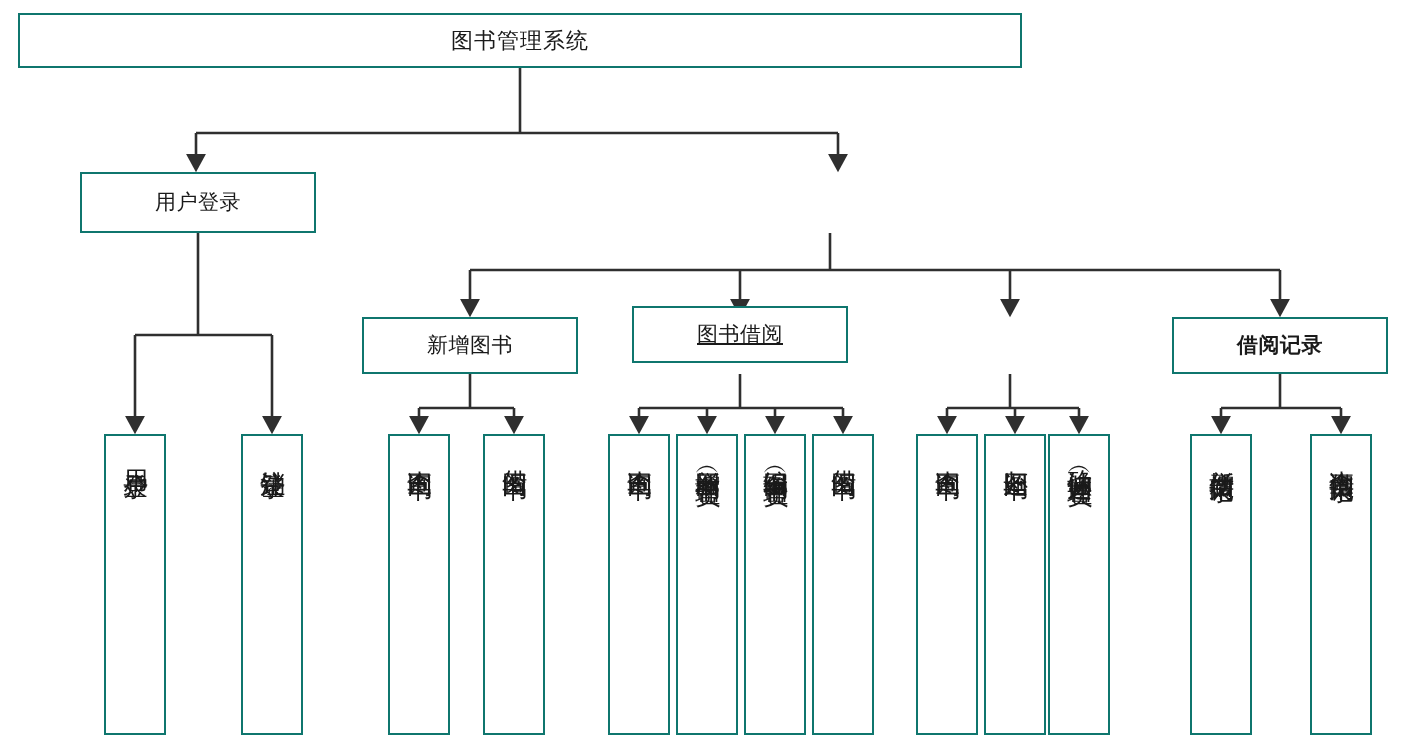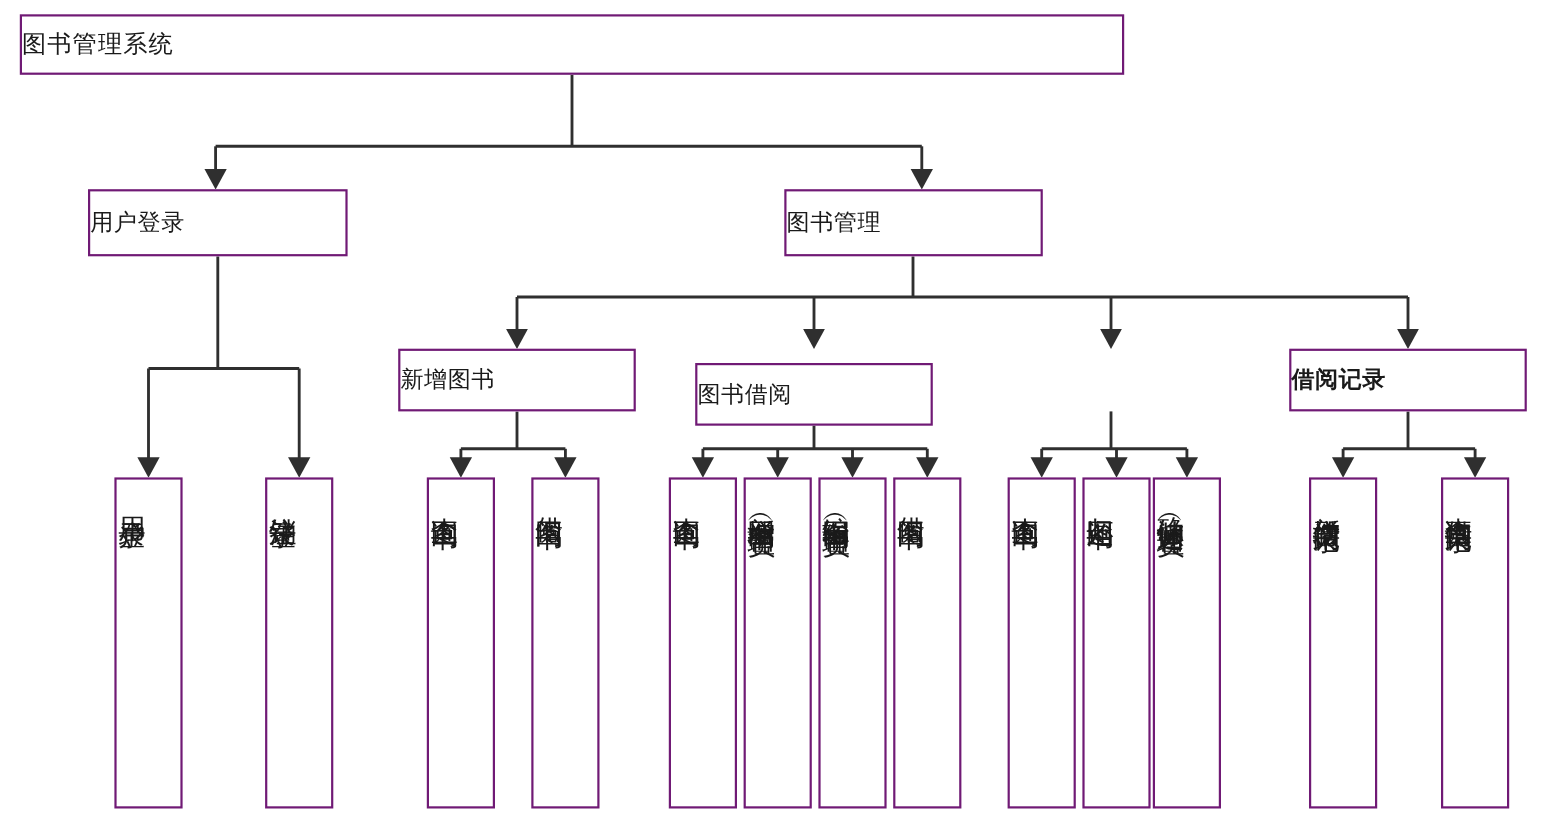--- a/index.html
+++ b/index.html
@@ -24,24 +24,24 @@
     left: 0;
     top: 0;
     width: 1405px;
     height: 747px;
     pointer-events: none;
   }
   .node {
     position: absolute;
     box-sizing: border-box;
     background: #ffffff;
-    border: 2px solid #701a75;
+    border: 2px solid #0f766e;
     display: flex;
     align-items: center;
-    justify-content: flex-start;
+    justify-content: center;
     color: #1a1a1a;
   }
   .node .label {
     display: block;
     text-align: center;
     line-height: 1.18;
     white-space: nowrap;
   }
   .node.horizontal .label {
     font-size: 21px;
@@ -128,28 +128,25 @@
     </g>
   </svg>
 
   <div class="node root horizontal" style="left: 18px; top: 13px; width: 1004px; height: 55px;">
     <span class="label">图书管理系统</span>
   </div>
 
   <div class="node horizontal" style="left: 80px; top: 172px; width: 236px; height: 61px;">
     <span class="label">用户登录</span>
   </div>
-  <div class="node horizontal" style="left: 713px; top: 172px; width: 235px; height: 61px;">
-    <span class="label">图书管理</span>
-  </div>
 
   <div class="node horizontal" style="left: 362px; top: 317px; width: 216px; height: 57px;">
     <span class="label">新增图书</span>
   </div>
-  <div class="node horizontal" style="left: 632px; top: 330px; width: 216px; height: 57px;">
+  <div class="node horizontal" style="left: 632px; top: 306px; width: 216px; height: 57px; text-decoration: underline;">
     <span class="label">图书借阅</span>
   </div>
   <div class="node horizontal" style="left: 1172px; top: 317px; width: 216px; height: 57px; font-weight: bold;">
     <span class="label">借阅记录</span>
   </div>
 
   <div class="node vertical" style="left: 104px; top: 434px; width: 62px; height: 301px;">
     <span class="label">用户登录</span>
   </div>
   <div class="node vertical" style="left: 241px; top: 434px; width: 62px; height: 301px;">

